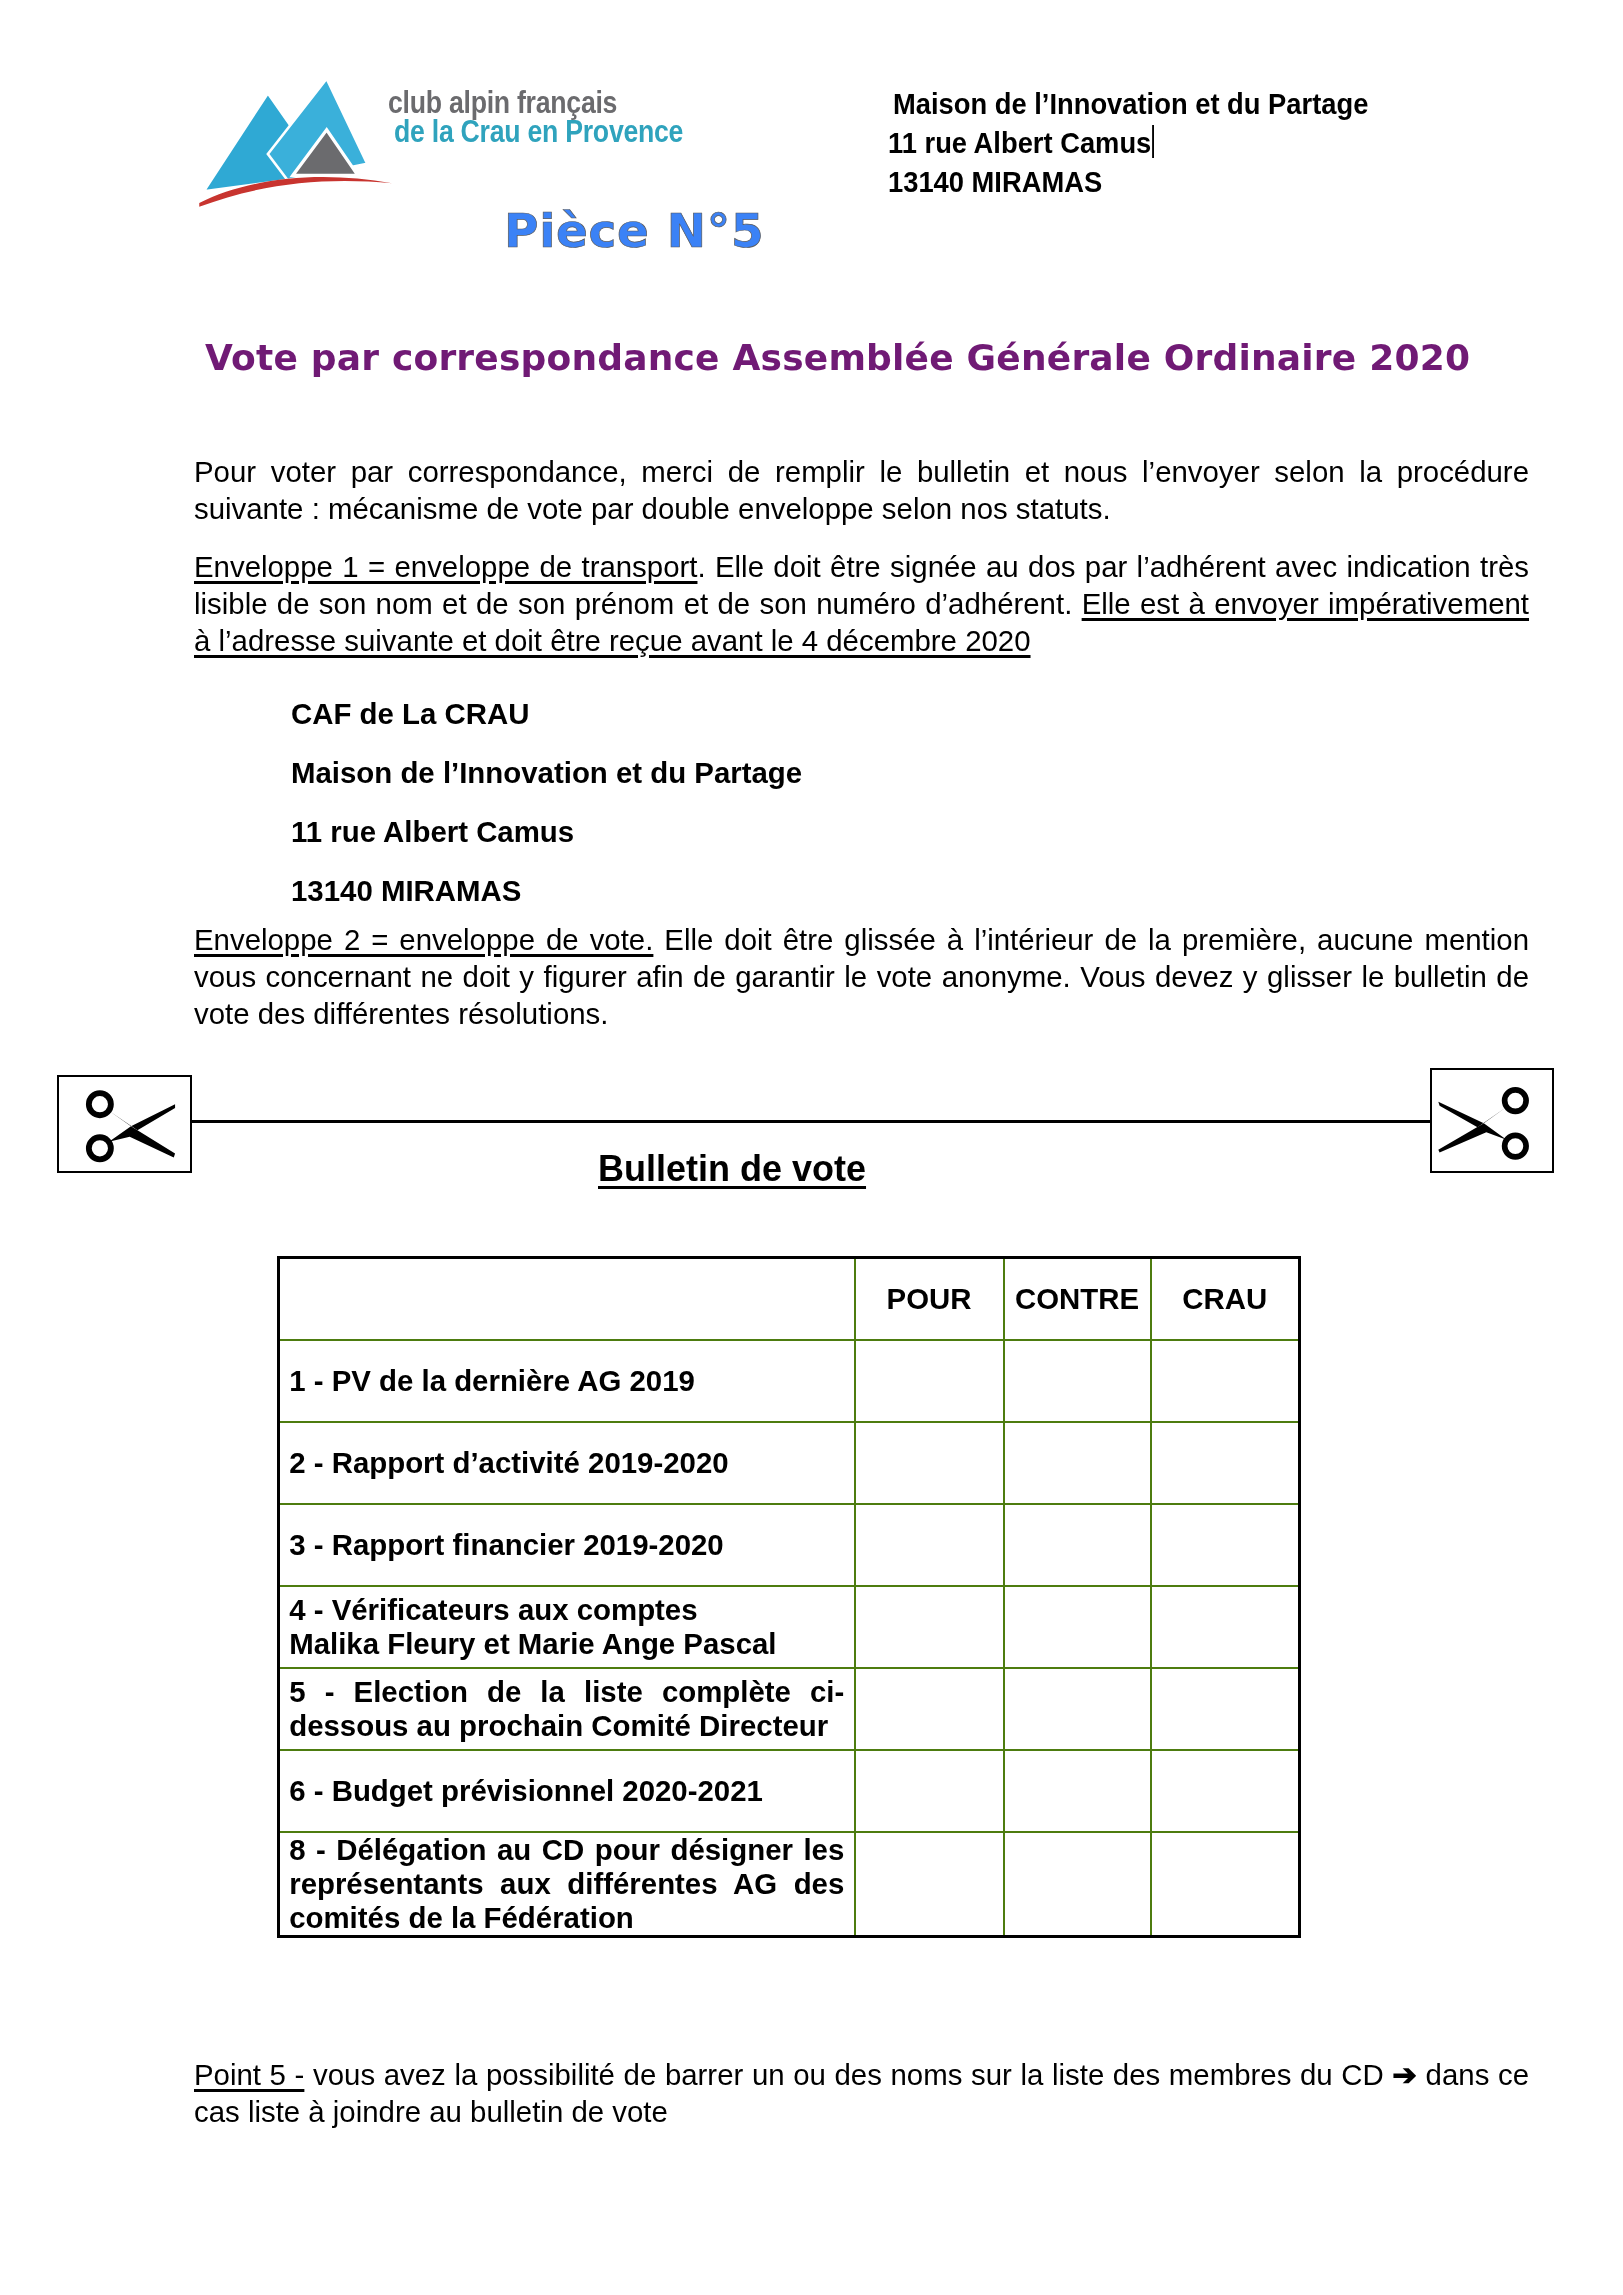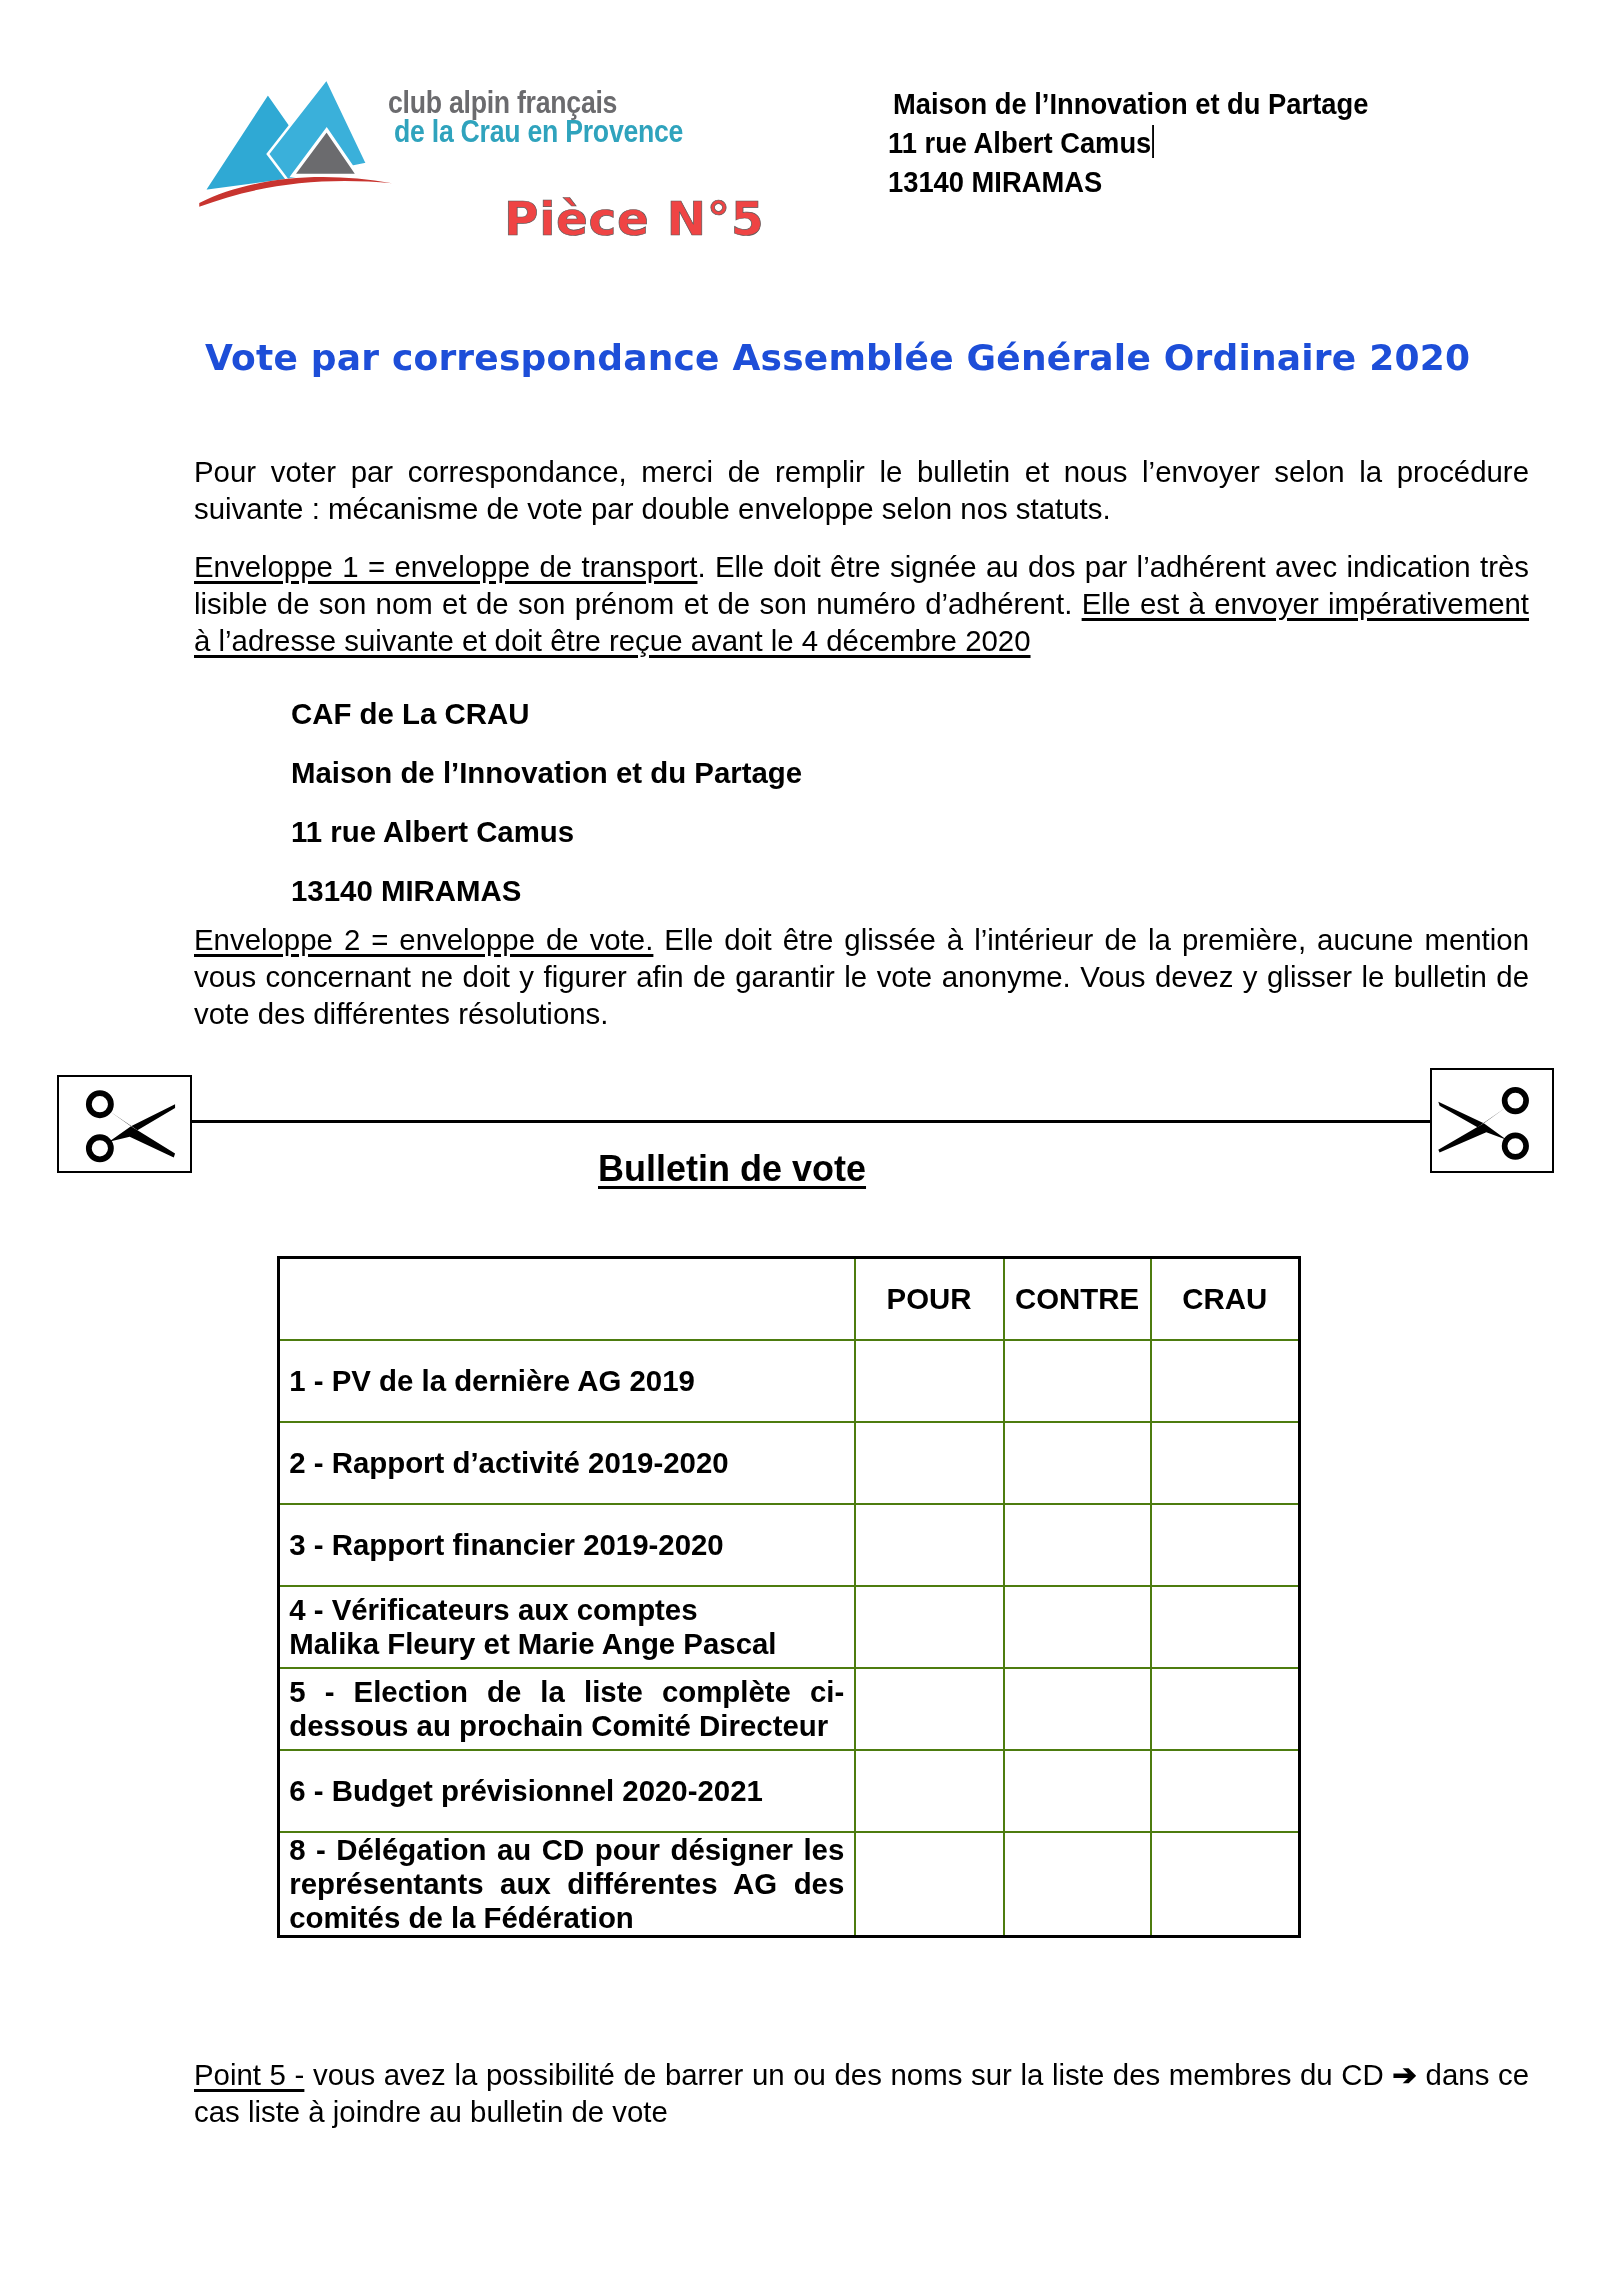--- a/index.html
+++ b/index.html
@@ -14,26 +14,26 @@
   .logo-line2 { position: absolute; left: 198px; top: 42px; font-size: 31px; font-weight: bold;
                 color: #2fa3bd; letter-spacing: -0.3px; white-space: nowrap; transform: scaleX(0.86); transform-origin: left; }
 
   
   .head-address { position: absolute; left: 888px; top: 84px; font-size: 29.4px; font-weight: bold;
                   line-height: 39px; white-space: nowrap; }
   .head-address div { transform: scaleX(0.93); transform-origin: left; }
   .head-address .l1 { margin-left: 5.2px; }
   .caret { display: inline-block; width: 1.3px; height: 33px; background: #000; vertical-align: -5.2px; margin-left: 1.3px; }
 
-  .piece { position: absolute; left: 504px; top: 191px; font-family: "DejaVu Sans", sans-serif; font-size: 47px;
-           font-weight: bold; color: #ef4444; letter-spacing: 0.7px; white-space: nowrap;
+  .piece { position: absolute; left: 504px; top: 203px; font-family: "DejaVu Sans", sans-serif; font-size: 47px;
+           font-weight: bold; color: #3b82f6; letter-spacing: 0.7px; white-space: nowrap;
            -webkit-text-stroke: 0.7px #5a5a5a; }
 
   .title { position: absolute; left: 205px; top: 337px; font-family: "DejaVu Sans", sans-serif; font-size: 36px;
-           font-weight: bold; color: #1d4ed8; white-space: nowrap; letter-spacing: 0.2px; }
+           font-weight: bold; color: #701a75; white-space: nowrap; letter-spacing: 0.2px; }
 
   .body-text { position: absolute; left: 194px; width: 1335px; font-size: 29.4px; line-height: 37px;
                text-align: justify; }
   .p1 { top: 453px; }
   .p2 { top: 548px; }
   .p3 { top: 921px; }
   .ul-bold { font-weight: normal; text-decoration: underline; text-decoration-thickness: 2.6px; text-underline-offset: 3.9px; }
 
   .addr-block { position: absolute; left: 291px; top: 684px; font-size: 29.4px; font-weight: bold; line-height: 59px; white-space: nowrap; }
 

